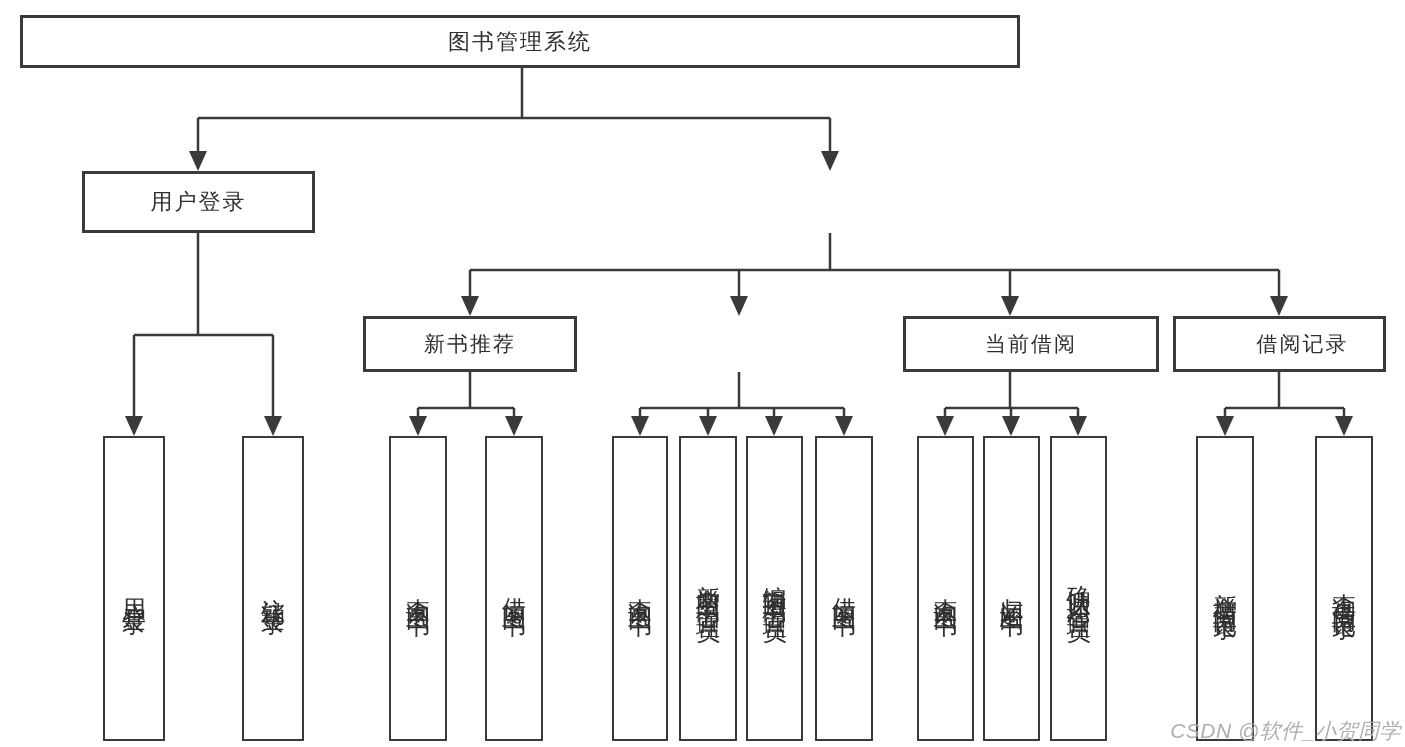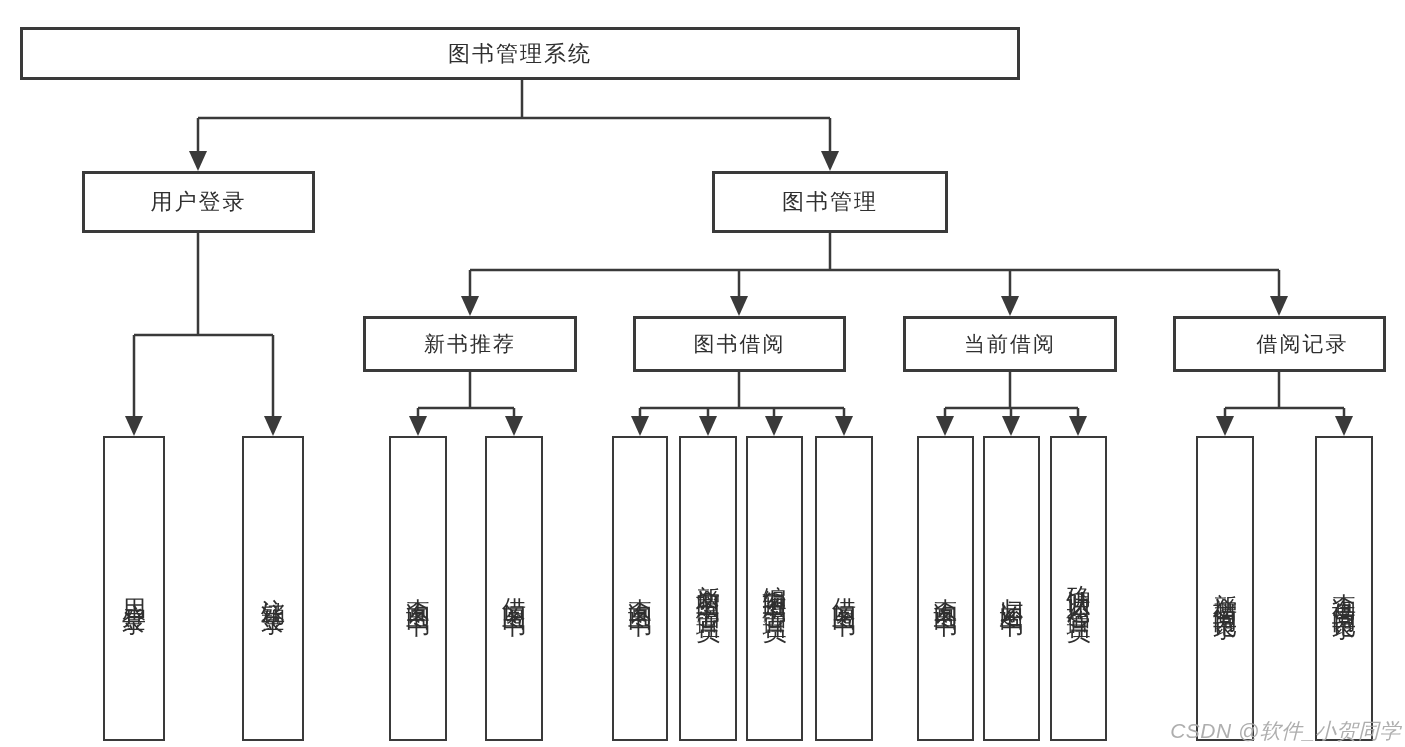--- a/index.html
+++ b/index.html
@@ -7,21 +7,21 @@
     position:relative;width:1405px;height:747px;background:#ffffff;overflow:hidden;
     font-family:"Liberation Sans","DejaVu Sans",sans-serif;
   }
   .wires{position:absolute;left:0;top:0;z-index:0;}
   .box{
     position:absolute;box-sizing:border-box;background:#ffffff;
     border:3px solid #3a3a3a;display:flex;align-items:center;justify-content:center;
     color:#2f2f2f;z-index:1;
   }
   .hlabel{letter-spacing:2px;white-space:nowrap;}
-  .root{left:20px;top:15px;width:1000px;height:53px;font-size:22px;margin-top:12px;}
+  .root{left:20px;top:15px;width:1000px;height:53px;font-size:22px;}
   .lvl2{top:171px;height:62px;font-size:22px;}
   .lvl3{top:316px;height:56px;font-size:21px;font-family:Liberation Mono, monospace;}
   .leaf{top:436px;height:305px;border-width:2.5px;}
   .vtext{
     writing-mode:vertical-rl;text-orientation:mixed;
     font-size:24px;letter-spacing:5px;line-height:1;white-space:nowrap;
   }
   .watermark{
     position:absolute;right:4px;bottom:2px;z-index:2;
     font-size:21px;color:rgba(170,170,170,0.95);letter-spacing:0.5px;white-space:nowrap;font-style:italic;
@@ -64,31 +64,25 @@
     </g>
   </svg>
 
   <div class="box root">
     <span class="hlabel">图书管理系统</span>
   </div>
 
   <div class="box lvl2" style="left:82px;width:233px;">
     <span class="hlabel">用户登录</span>
   </div>
-  <div class="box lvl2" style="left:712px;width:236px;">
-    <span class="hlabel">图书管理</span>
-  </div>
 
   <div class="box lvl3" style="left:363px;width:214px;">
     <span class="hlabel">新书推荐</span>
   </div>
-  <div class="box lvl3" style="left:633px;width:213px;">
-    <span class="hlabel">图书借阅</span>
-  </div>
-  <div class="box lvl3" style="left:903px;width:214px;">
+  <div class="box lvl3" style="left:903px;width:256px;">
     <span class="hlabel">当前借阅</span>
   </div>
   <div class="box lvl3" style="left:1173px;width:213px;padding-left:46px;">
     <span class="hlabel">借阅记录</span>
   </div>
 
   <div class="box leaf" style="left:103px;width:62px;">
     <span class="vtext">用户登录</span>
   </div>
   <div class="box leaf" style="left:242px;width:62px;">

